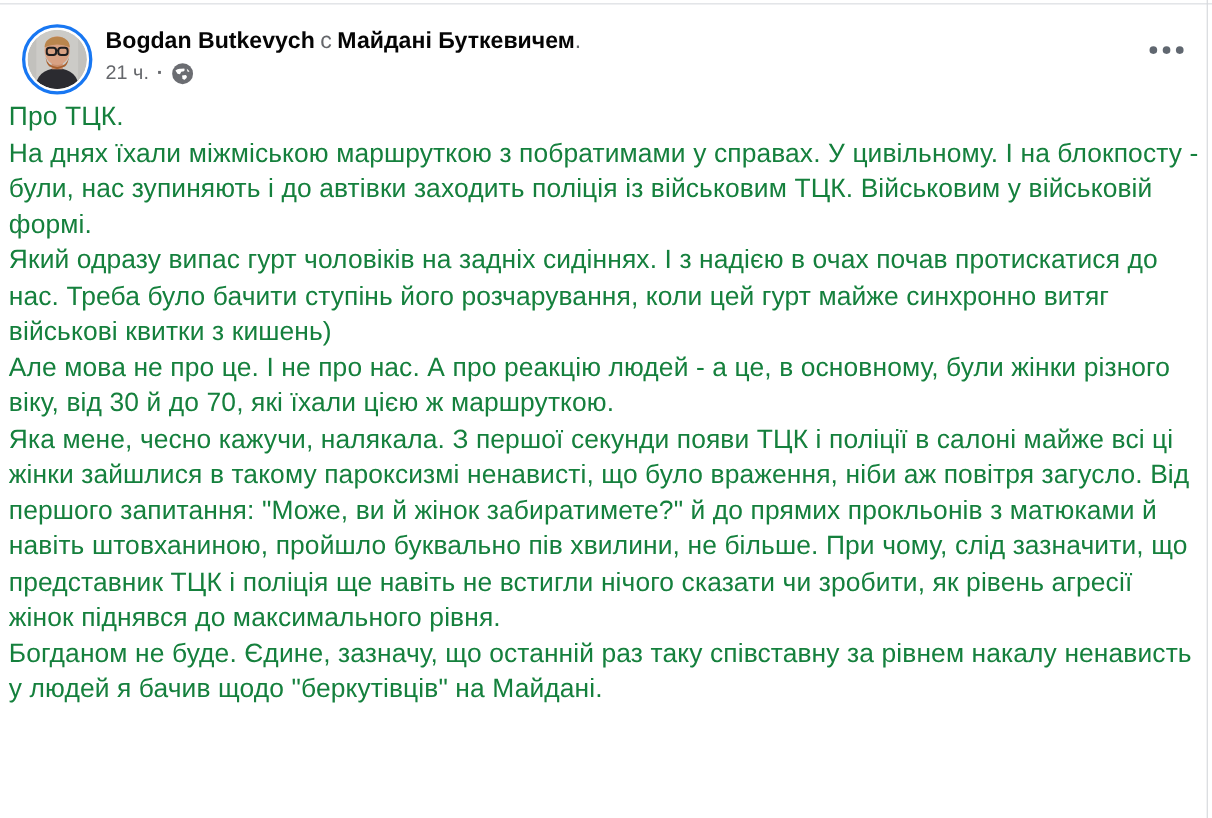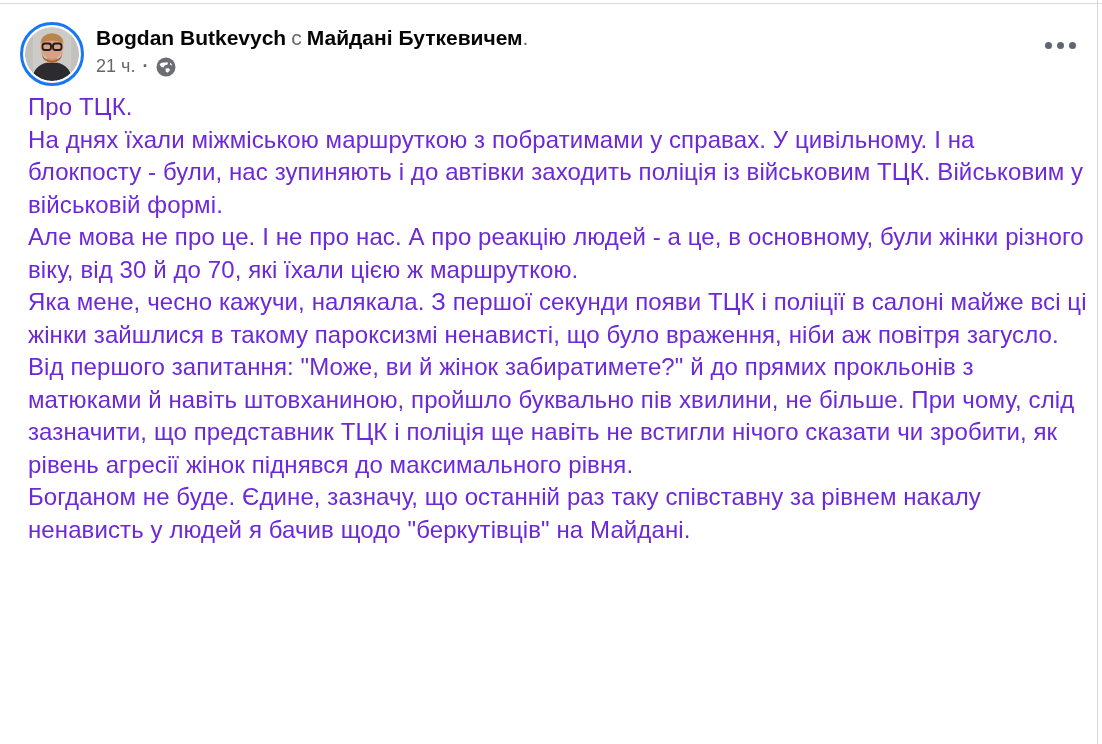--- a/index.html
+++ b/index.html
@@ -41,22 +41,22 @@
   .globe svg { width: 22px; height: 22px; }
   .more-btn {
     margin-left: auto; margin-top: 14px; padding: 6px;
     display: flex; gap: 5px; align-items: center; cursor: pointer;
     border-radius: 50%;
   }
   .more-btn i {
     width: 7px; height: 7px; border-radius: 50%; background: #606770; display: block;
   }
   .body-text {
-    position: absolute; top: 91px; left: 28px; right: 10px;
-    font-size: 24px; line-height: 32.5px; color: #6d28d9;
+    position: absolute; top: 91px; left: 8px; right: 10px;
+    font-size: 24px; line-height: 32.5px; color: #15803d;
     letter-spacing: 0.1px;
   }
   .body-text p { margin: 0; }
 </style>
 </head>
 <body>
 
 <div class="top-divider"></div>
 <div class="right-divider"></div>
 
@@ -101,16 +101,17 @@
   <div class="more-btn">
     <i></i>
       <i></i>
       <i></i>
   </div>
 </div>
 
 <div class="body-text">
   <p>Про ТЦК.</p>
   <p>На днях їхали міжміською маршруткою з побратимами у справах. У цивільному. І на блокпосту - були, нас зупиняють і до автівки заходить поліція із військовим ТЦК. Військовим у військовій формі.</p>
+  <p>Який одразу випас гурт чоловіків на задніх сидіннях. І з надією в очах почав протискатися до нас. Треба було бачити ступінь його розчарування, коли цей гурт майже синхронно витяг військові квитки з кишень)</p>
   <p>Але мова не про це. І не про нас. А про реакцію людей - а це, в основному, були жінки різного віку, від 30 й до 70, які їхали цією ж маршруткою.</p>
   <p>Яка мене, чесно кажучи, налякала. З першої секунди появи ТЦК і поліції в салоні майже всі ці жінки зайшлися в такому пароксизмі ненависті, що було враження, ніби аж повітря загусло. Від першого запитання: "Може, ви й жінок забиратимете?" й до прямих прокльонів з матюками й навіть штовханиною, пройшло буквально пів хвилини, не більше. При чому, слід зазначити, що представник ТЦК і поліція ще навіть не встигли нічого сказати чи зробити, як рівень агресії жінок піднявся до максимального рівня.</p>
   <p>Богданом не буде. Єдине, зазначу, що останній раз таку співставну за рівнем накалу ненависть у людей я бачив щодо "беркутівців" на Майдані.</p>
 </div>
 
 </body></html>

